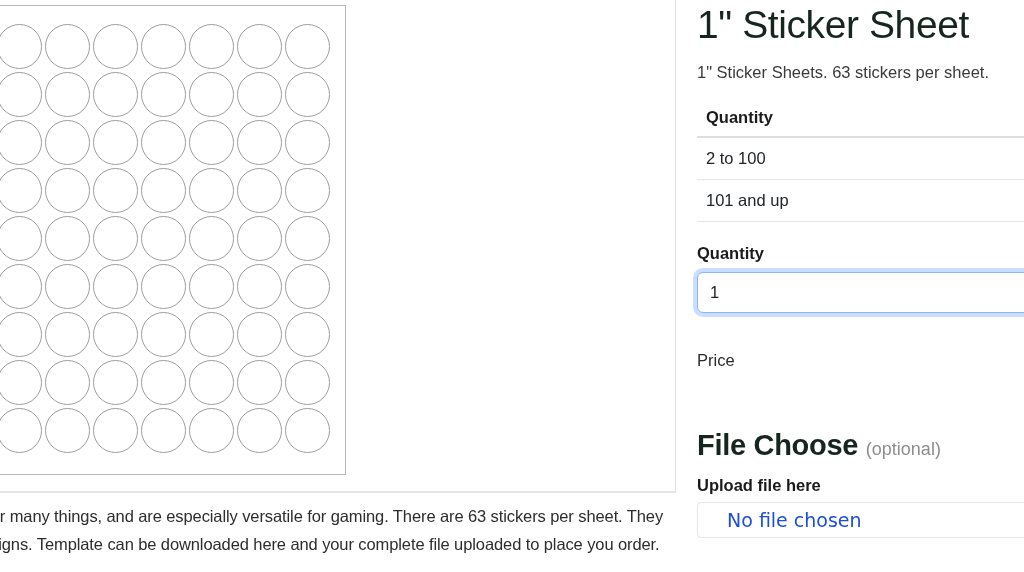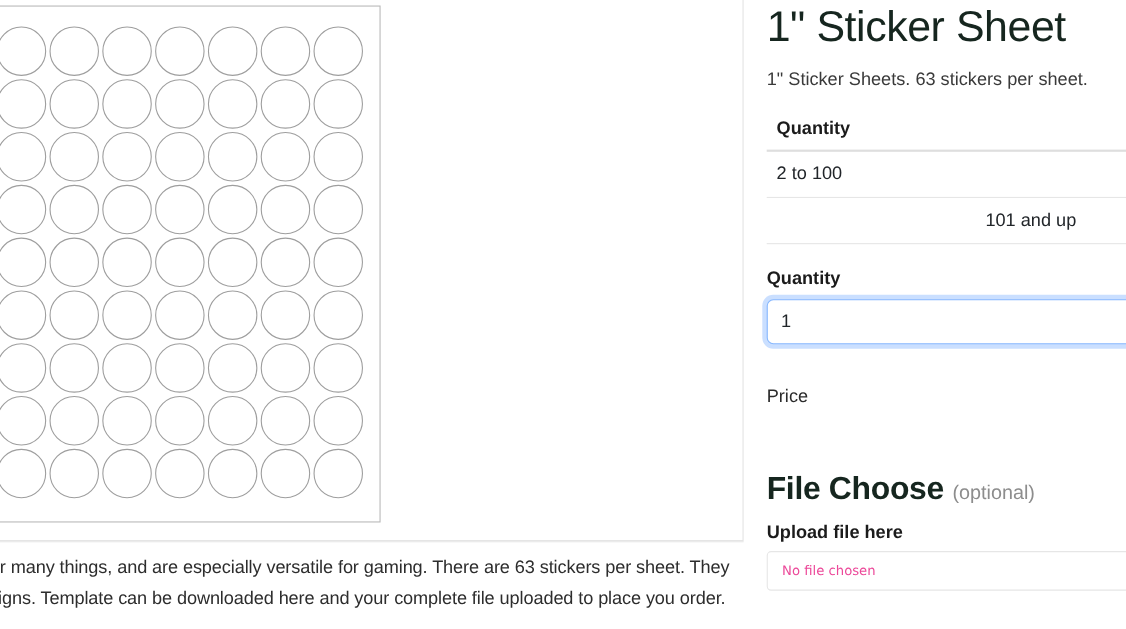--- a/index.html
+++ b/index.html
@@ -134,21 +134,21 @@
   .price-table td.col-price {
     text-align: right;
     padding-right: 8px;
   }
   .price-table td {
     padding: 11px 2px 11px 9px;
     border-bottom: 1px solid #e6e6e6;
     font-weight: 400;
     white-space: nowrap;
   }
-  .price-table tr:last-child td { border-bottom: 1px solid #e6e6e6; text-align: right; }
+  .price-table tr:last-child td { border-bottom: 1px solid #e6e6e6; }
 
   
   .field-label {
     font-size: 16.5px;
     font-weight: 700;
     color: #1b1b1b;
     margin-top: 22px;
     display: block;
   }
   .qty-input {
@@ -215,23 +215,23 @@
     color: #000;
     background: linear-gradient(#f6f6f6, #e9e9e9);
     border: 1px solid #a0a0a0;
     border-radius: 3px;
     padding: 3px 9px;
     line-height: 16px;
     cursor: pointer;
   }
   .no-file-text {
     font-family: "DejaVu Sans", sans-serif;
-    font-size: 12px;
-    color: #ec4899;
-    margin-left: 9px;
+    font-size: 19px;
+    color: #1d4ed8;
+    margin-left: 25px;
     white-space: nowrap;
   }
 </style>
 </head>
 <body>
 
 <div id="page">
 
   <div class="left-col">
     <div class="image-card">

